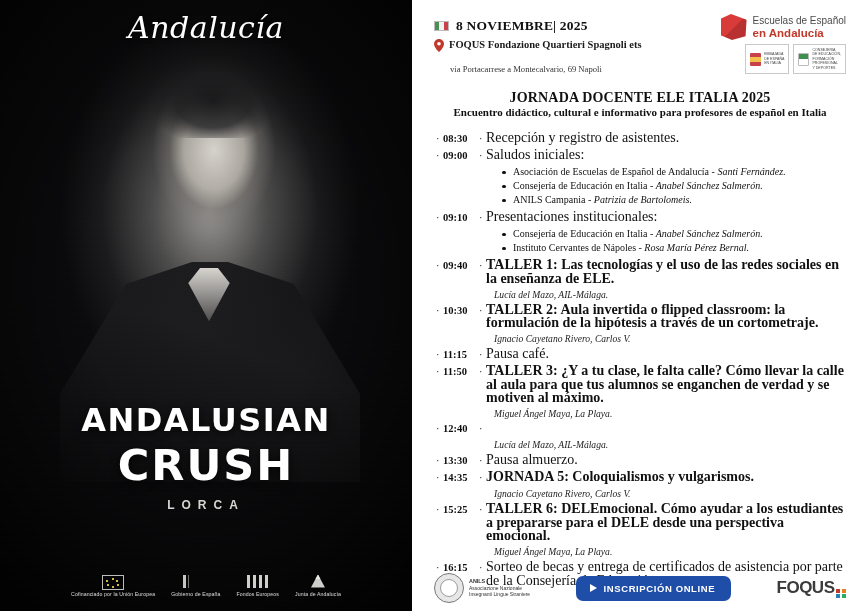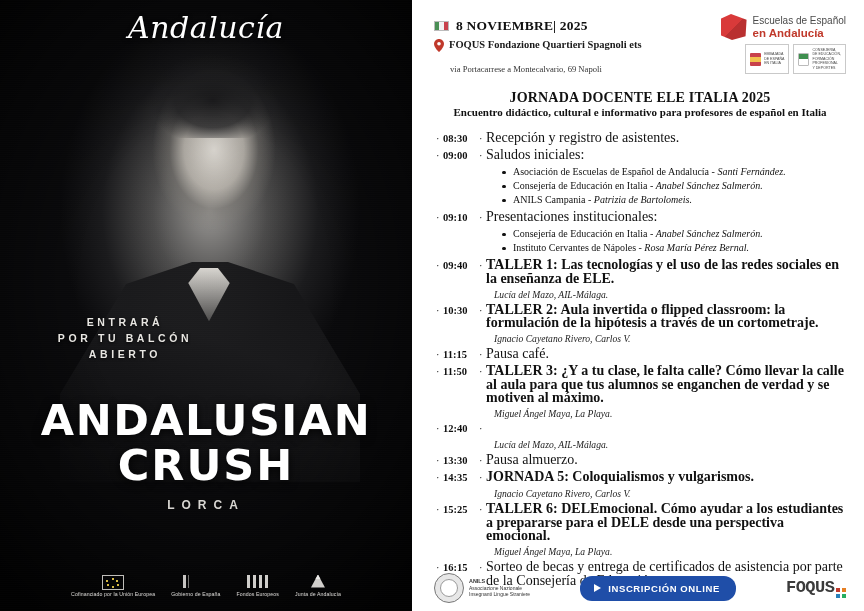--- a/index.html
+++ b/index.html
@@ -102,21 +102,21 @@
 
   .title-block {
     position: absolute;
     left: 0; right: 0; top: 398px;
     text-align: center;
   }
   .title-main {
     color: #ffffff;
     font-family: "DejaVu Sans", sans-serif;
     font-weight: bold;
-    font-size: 43px;
+    font-size: 32px;
     line-height: 44px;
     letter-spacing: 1.5px;
     text-shadow: 0 2px 10px rgba(0,0,0,0.85);
   }
   .title-sub {
     color: #ffffff;
     font-family: "DejaVu Sans", sans-serif;
     font-weight: bold;
     font-size: 43px;
     line-height: 46px;
@@ -434,41 +434,41 @@
   .anils-text b { display: block; font-size: 5.4px; }
 
   .cta-button {
     background: #1f4ea8;
     color: #ffffff;
     font-family: "Liberation Sans", sans-serif;
     font-size: 9.5px;
     font-weight: bold;
     letter-spacing: 0.6px;
     padding: 7px 16px 7px 14px;
-    border-radius: 12px;
+    border-radius: 7px;
     display: flex;
     align-items: center;
     gap: 7px;
     cursor: pointer;
     border: none;
   }
   .cta-button .play {
     width: 0; height: 0;
     border-left: 7px solid #ffffff;
     border-top: 4.5px solid transparent;
     border-bottom: 4.5px solid transparent;
   }
 
   .foqus-logo {
     display: flex;
     align-items: baseline;
     gap: 2px;
   }
   .foqus-logo .word {
-    font-family: Liberation Mono, monospace;
+    font-family: Liberation Sans, sans-serif;
     font-size: 17px;
     font-weight: bold;
     color: #3b3b3b;
     letter-spacing: -0.5px;
   }
   .foqus-logo .dots {
     display: inline-grid;
     grid-template-columns: repeat(2, 4px);
     gap: 1.5px;
   }
@@ -490,25 +490,20 @@
     <div class="poster-photo"></div>
     <div class="bust"></div>
     <div class="hair"></div>
     <div class="suit"></div>
     <div class="collar"></div>
     <div class="vignette"></div>
     <div class="grain"></div>
 
     <div class="andalucia-logo">Andalucía</div>
 
-    <div class="tagline" style="white-space: pre-line;">
-      <span>ENTRARÁ
-POR TU BALCÓN
-ABIERTO</span>
-    </div>
 
     <div class="title-block">
       <div class="title-main">ANDALUSIAN</div>
       <div class="title-sub">CRUSH</div>
       <div class="title-author">LORCA</div>
     </div>
 
     <div class="poster-footer">
       <div class="footer-logo fl-eu">
         <span class="bars"></span>

